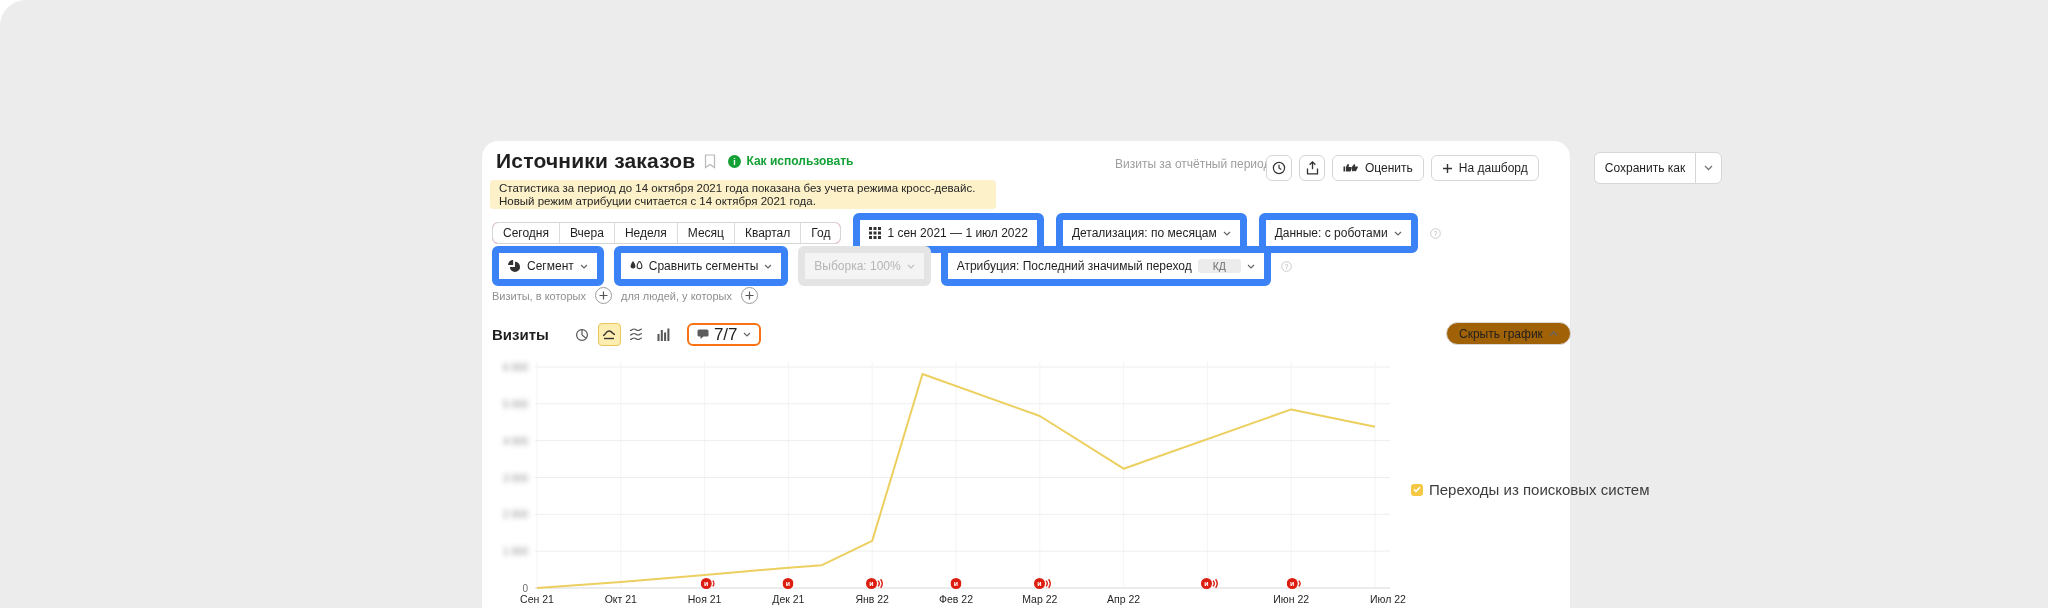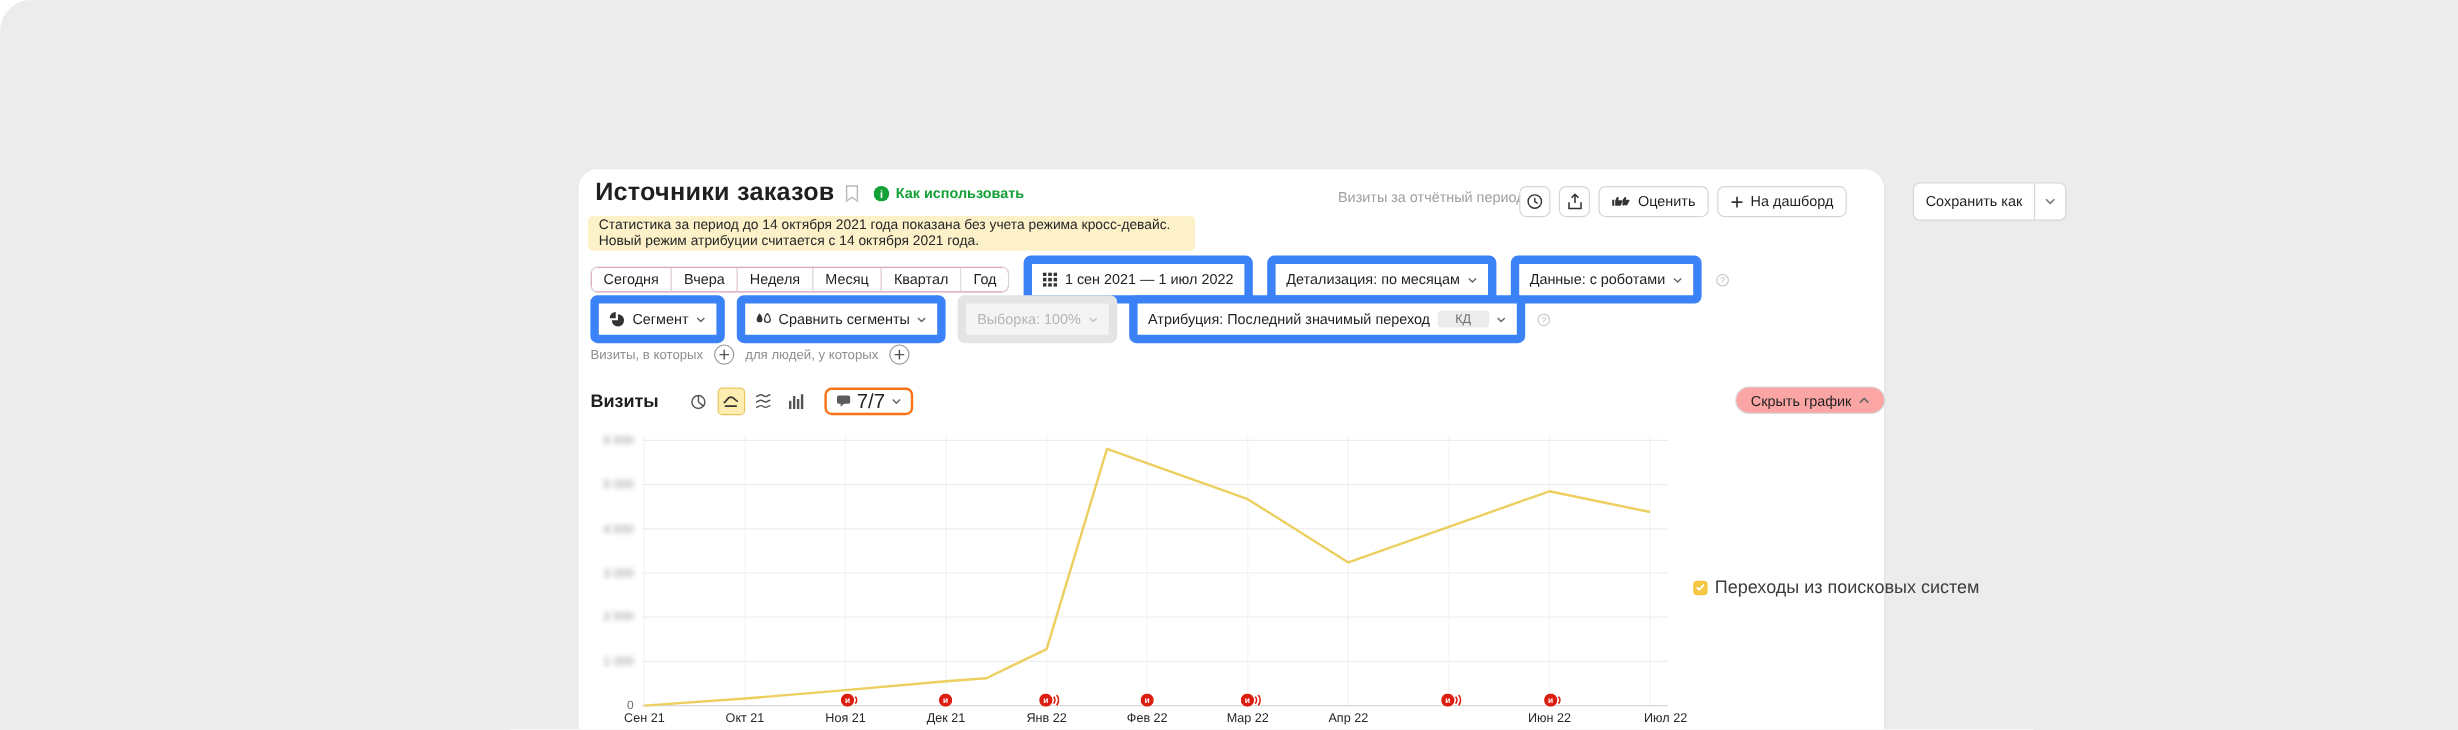--- a/index.html
+++ b/index.html
@@ -38,21 +38,21 @@
   .builder { position:absolute; left:10px; top:146px; display:flex; align-items:center; gap:9px; white-space:nowrap; }
   .builder .lbl { font-size:11px; color:#8f8f8f; }
   .plus-circle { width:17px; height:17px; border-radius:50%; border:1px solid #9c9c9c; background:#fff; display:flex; align-items:center; justify-content:center; cursor:pointer; }
 
   
   .chart-head { position:absolute; left:10px; top:182px; display:flex; align-items:center; }
   .visits-h { font-size:15px; font-weight:bold; margin-right:22px; }
   .ctype { width:23px; height:23px; border-radius:4px; border:1px solid transparent; background:transparent; display:flex; align-items:center; justify-content:center; margin-right:4px; cursor:pointer; }
   .ctype.sel { background:#fdedb0; border-color:#e7c65a; }
   .ann-btn { height:23px; border:2px solid #f97316; border-radius:6px; background:#fff; display:flex; align-items:center; gap:5px; padding:0 8px; font-size:17px; margin-left:8px; cursor:pointer; }
-  .hide-chart { position:absolute; left:964px; top:181px; height:23px; border:1px solid #dadada; border-radius:12px; background:#fca5a5; display:flex; align-items:center; gap:6px; padding:0 12px; font-size:12px; cursor:pointer; white-space:nowrap; }
+  .hide-chart { position:absolute; left:964px; top:181px; height:23px; border:1px solid #dadada; border-radius:12px; background:#a16207; display:flex; align-items:center; gap:6px; padding:0 12px; font-size:12px; cursor:pointer; white-space:nowrap; }
 
   
   #plot { position:absolute; left:53px; top:221px; width:855px; height:227px; }
   #ylabels { position:absolute; left:8px; top:221px; width:38px; height:230px; }
   .ytick { position:absolute; right:0; font-size:10px; color:#6c6c6c; text-align:right; height:11px; line-height:11px; white-space:nowrap; }
   .ytick.blurred { filter:blur(2.4px); opacity:.75; }
   .xlabel { position:absolute; transform:translateX(-50%); font-size:10.5px; color:#262626; white-space:nowrap; top:231px; }
   .ann-badge { position:absolute; transform:translateX(-50%); top:216px; cursor:pointer; line-height:0; }
   .legend { position:absolute; left:929px; top:340px; display:flex; align-items:center; gap:6px; cursor:pointer; white-space:nowrap; }
   .legend-box { width:12px; height:12px; border-radius:3px; background:#f5c843; display:flex; align-items:center; justify-content:center; }

